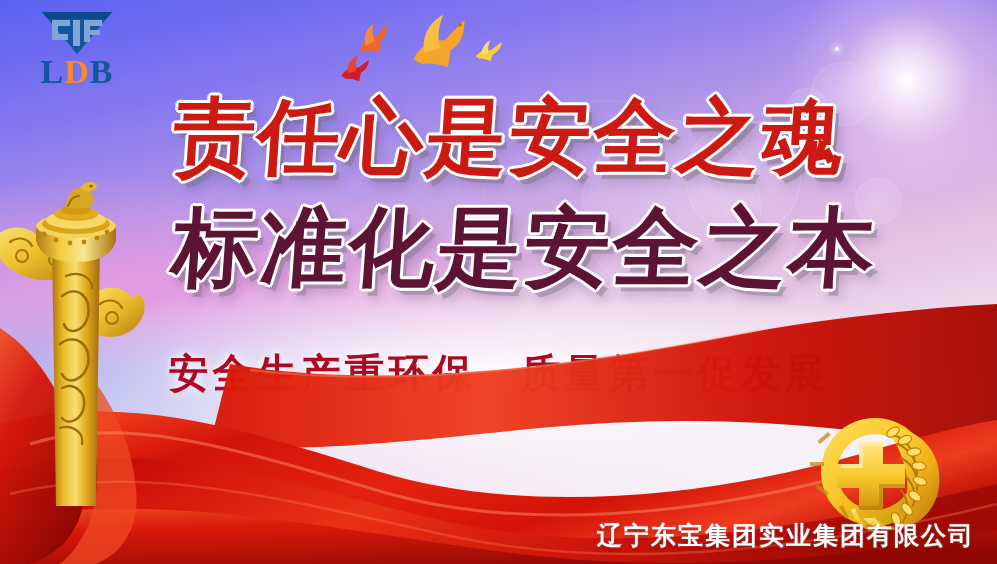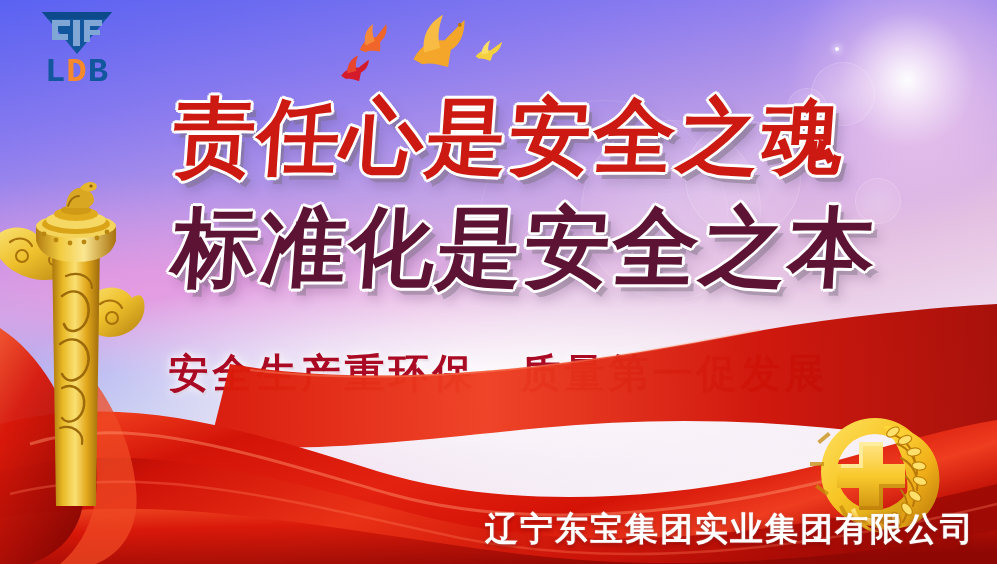--- a/index.html
+++ b/index.html
@@ -119,28 +119,28 @@
 
   
   .emblem{ position:absolute; right:44px; bottom:26px; width:156px; height:132px; pointer-events:none; }
 
   
   .logo{ position:absolute; left:24px; top:8px; width:106px; height:84px; }
   .logo-text{
     position:absolute; left:0; top:46px; width:106px;
     text-align:center; font-size:34px; font-weight:700;
     letter-spacing:1px; line-height:36px;
-    font-family:Liberation Mono, monospace;
+    font-family:Liberation Serif, serif;
   }
   .lg-l{ color:#12569e; } .lg-d{ color:#f5892c; } .lg-b{ color:#12569e; }
 
   
   #company{
     position:absolute; right:22px; bottom:12px;
-    font-size:33px; font-weight:700; color:#ffffff;
+    font-size:25px; font-weight:700; color:#ffffff;
     letter-spacing:2px; white-space:nowrap;
     text-shadow:0 2px 4px rgba(110,0,0,0.55), 0 0 2px rgba(255,255,255,0.4);
   }
 </style>
 </head>
 <body>
 
 <div id="poster">
 
   <div class="flare-core"></div>

